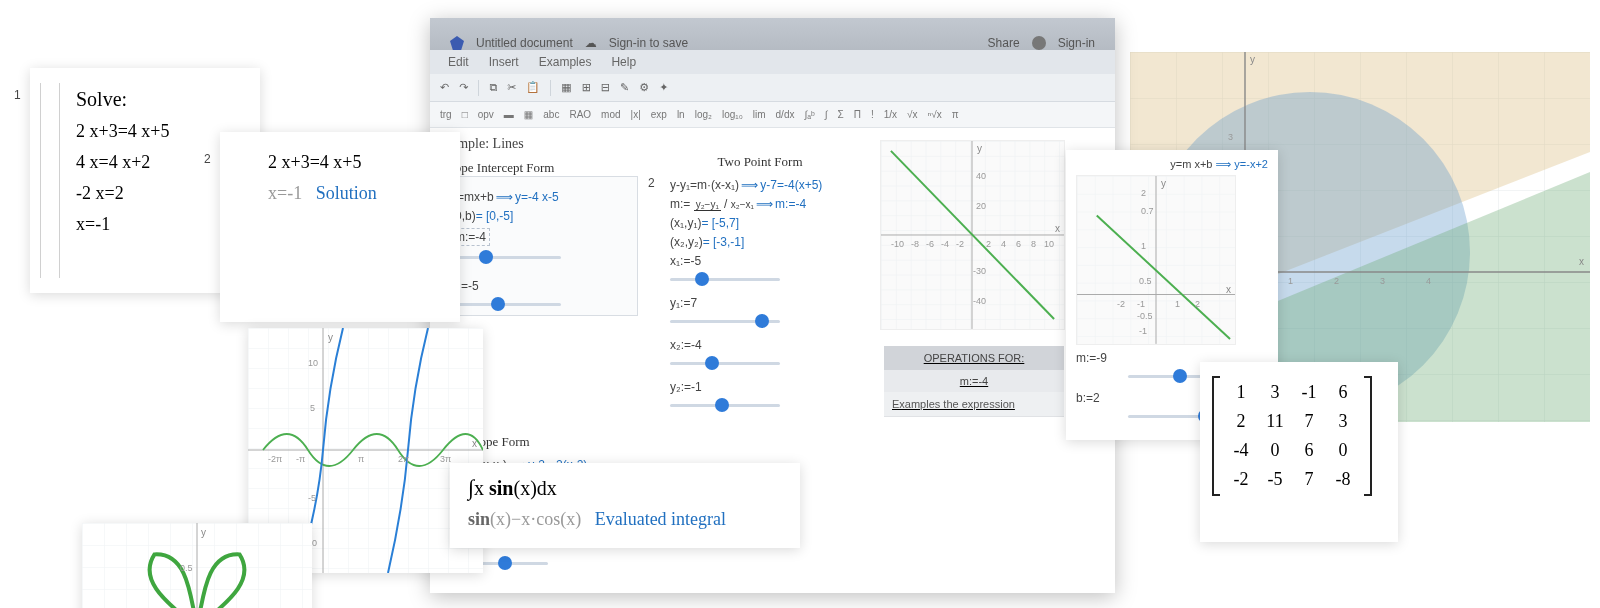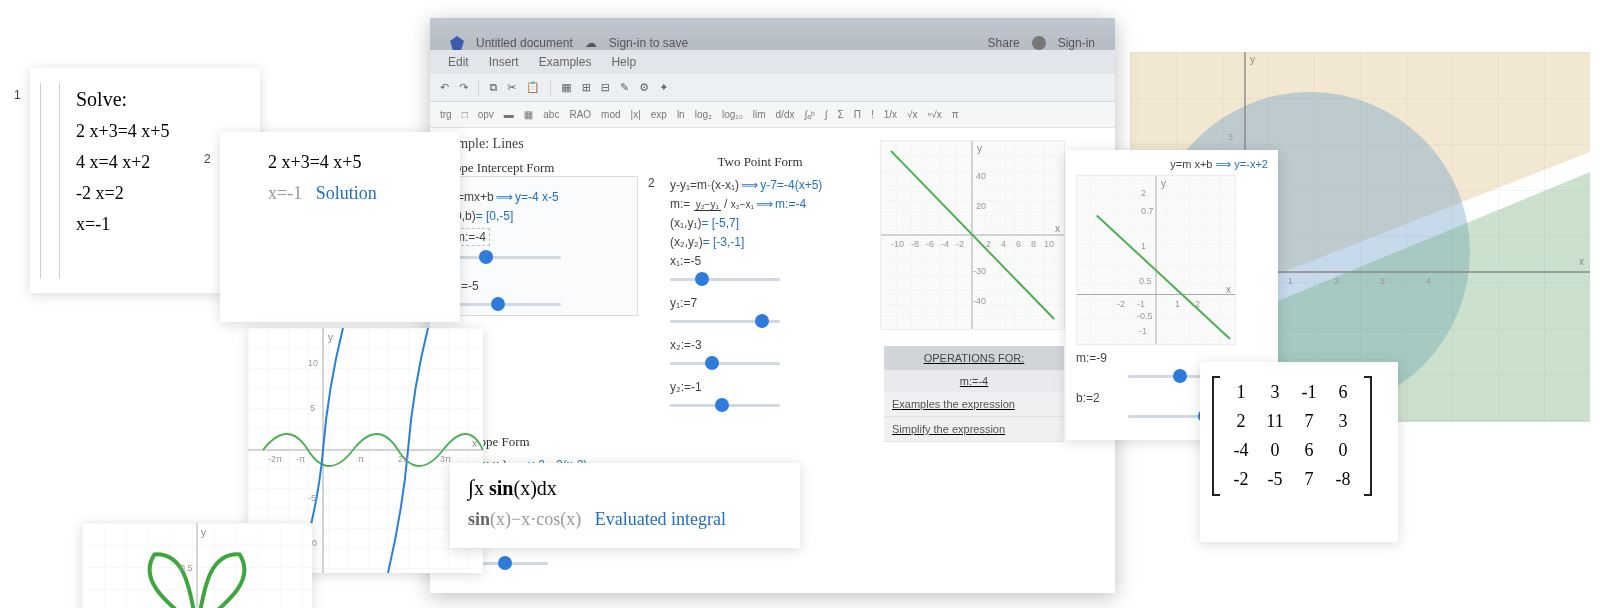--- a/index.html
+++ b/index.html
@@ -223,21 +223,21 @@
         </div>
       <div class="form-row">
           <span>x₁:=-5</span>
         </div>
       <div class="slider"><div class="slider-track"></div><div class="slider-thumb" style="left:25px"></div></div>
       <div class="form-row">
           <span>y₁:=7</span>
         </div>
       <div class="slider"><div class="slider-track"></div><div class="slider-thumb" style="left:85px"></div></div>
       <div class="form-row">
-          <span>x₂:=-3</span>
+          <span>x₂:=-4</span>
         </div>
       <div class="slider"><div class="slider-track"></div><div class="slider-thumb" style="left:35px"></div></div>
       <div class="form-row">
           <span>y₂:=-1</span>
         </div>
       <div class="slider"><div class="slider-track"></div><div class="slider-thumb" style="left:45px"></div></div>
     </div>
 
     <div class="point-slope">
       <div class="section-title">Point Slope Form</div>
@@ -289,21 +289,20 @@
   <span class="tick" style="left:120px;top:98px">4</span>
   <span class="tick" style="left:135px;top:98px">6</span>
   <span class="tick" style="left:150px;top:98px">8</span>
   <span class="tick" style="left:163px;top:98px">10</span>
 </div>
 
 <div id="ops-panel">
   <div class="ops-header">OPERATIONS FOR:</div>
   <div class="ops-sub">m:=-4</div>
   <div class="ops-btn">Examples the expression</div>
-  <div class="ops-btn">Simplify the expression</div>
 </div>
 
 <div id="mxb-card" class="card">
   <div class="hd"><span>y=m x+b</span> <span class="label-blue">⟹</span> <span class="label-blue">y=-x+2</span></div>
   <div class="mini-plot">
     <svg viewBox="0 0 160 170" style="position:absolute;inset:0">
       <defs>
           <pattern id="g3" width="18" height="18" patternUnits="userSpaceOnUse">
             <path d="M18 0H0V18" fill="none" stroke="#eef1f4"></path>
           </pattern>

